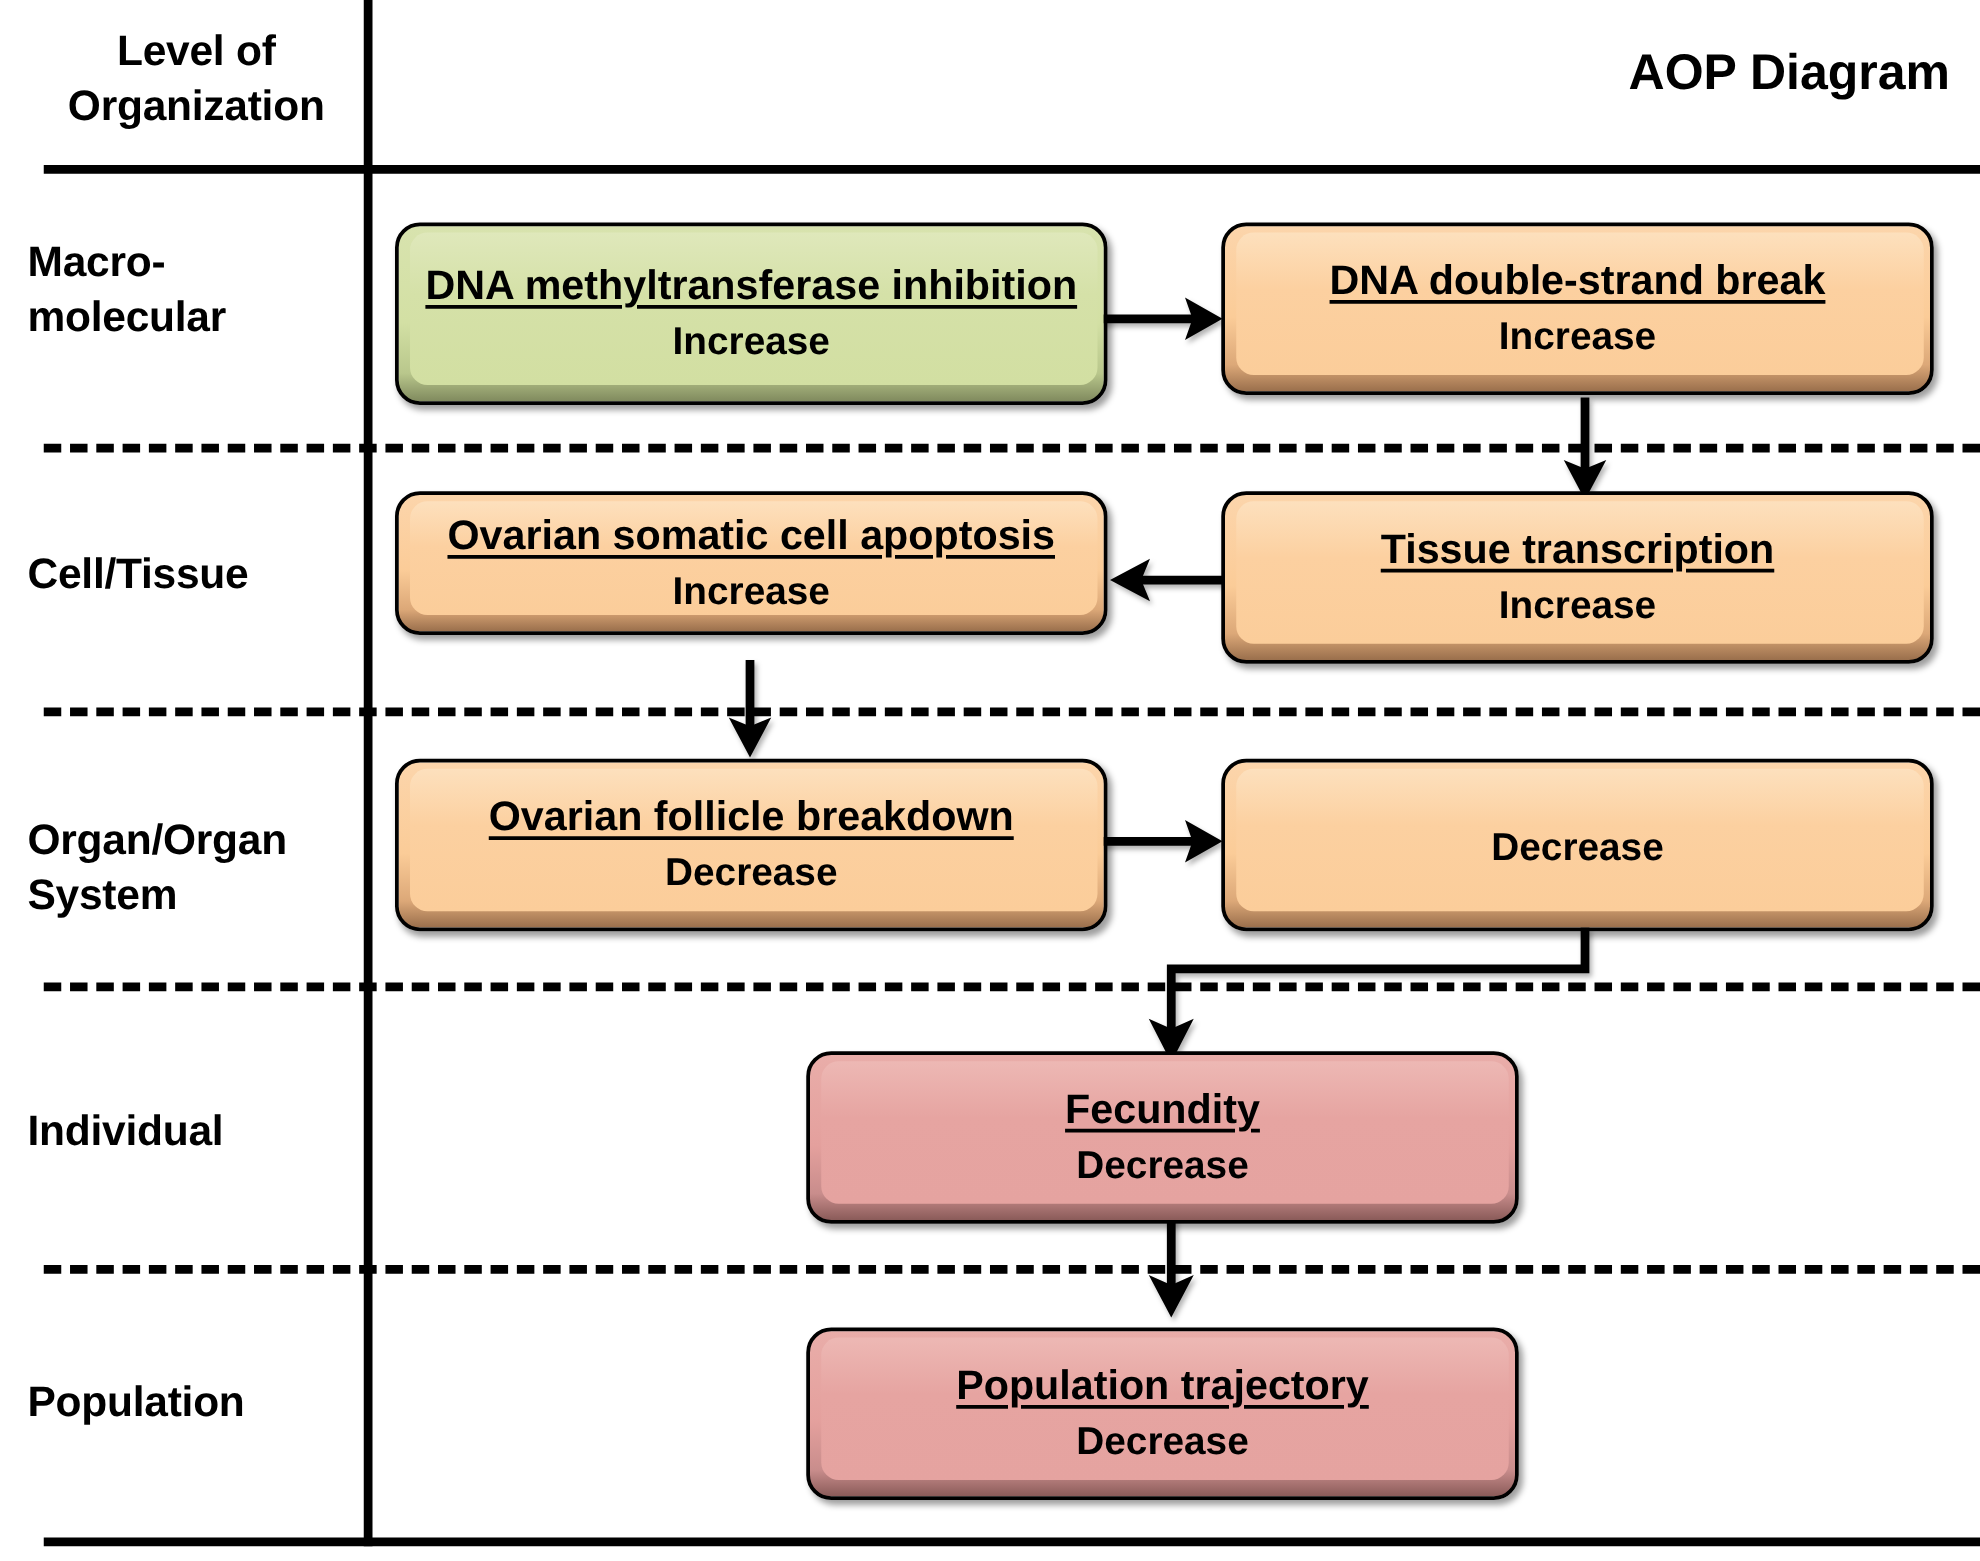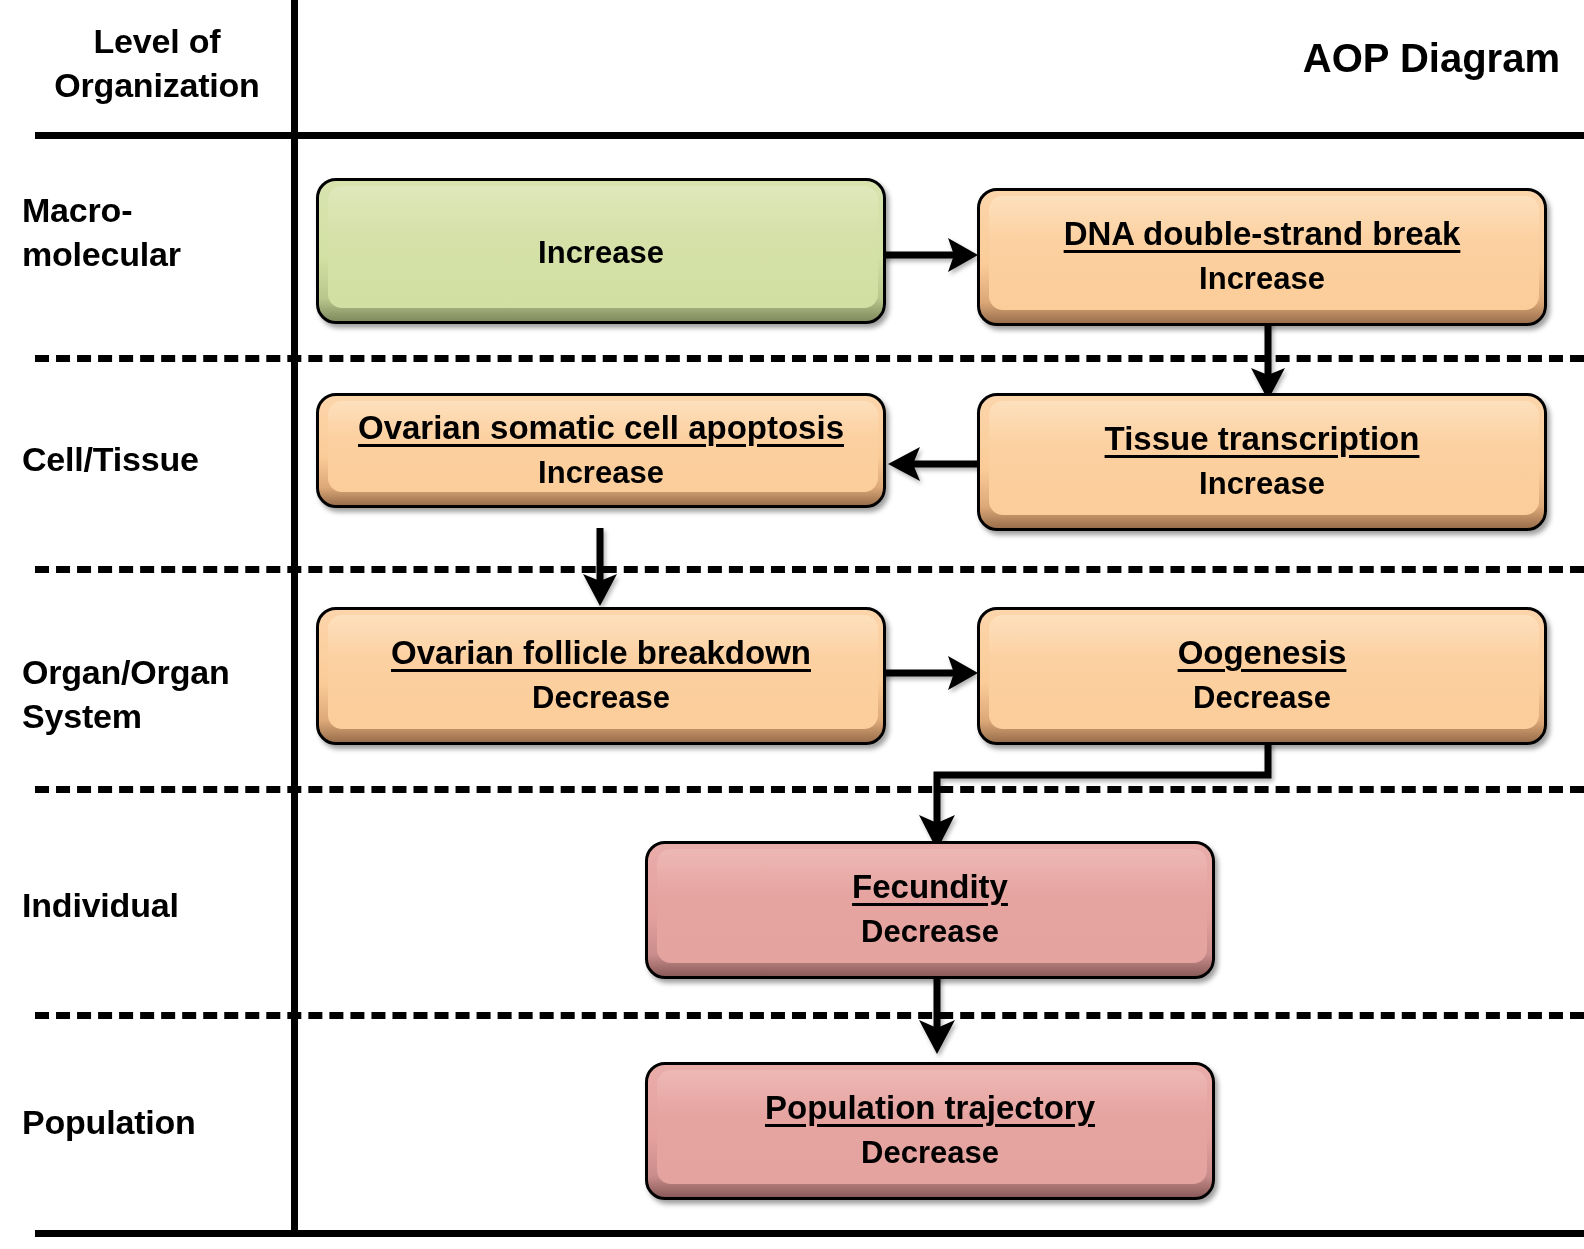--- a/index.html
+++ b/index.html
@@ -231,25 +231,26 @@
   <div class="connector" style="left:903px; top:962px; width:70px; height:106px;">
     <svg width="70" height="106" viewBox="0 0 70 106">
       <path d="M34,0 L34,66" stroke="#000" stroke-width="7" fill="none"></path>
       <path d="M34,92 L16,58 L34,66 L52,58 Z" fill="#000"></path>
     </svg>
   </div>
 
   <div class="node green" style="left:316px; top:178px; width:570px; height:146px;">
     <div class="inner"></div>
     <div class="txt">
+      <div class="node-title">DNA methyltransferase inhibition</div>
       <div class="node-dir">Increase</div>
     </div>
   </div>
 
-  <div class="node orange" style="left:977px; top:188px; width:570px; height:138px;">
+  <div class="node orange" style="left:977px; top:178px; width:570px; height:138px;">
     <div class="inner"></div>
     <div class="txt">
       <div class="node-title">DNA double-strand break</div>
       <div class="node-dir">Increase</div>
     </div>
   </div>
 
   <div class="node orange" style="left:316px; top:393px; width:570px; height:115px;">
     <div class="inner"></div>
     <div class="txt">
@@ -270,21 +271,20 @@
     <div class="inner"></div>
     <div class="txt">
       <div class="node-title">Ovarian follicle breakdown</div>
       <div class="node-dir">Decrease</div>
     </div>
   </div>
 
   <div class="node orange" style="left:977px; top:607px; width:570px; height:138px;">
     <div class="inner"></div>
     <div class="txt">
-      <div class="node-title">Oogenesis</div>
       <div class="node-dir">Decrease</div>
     </div>
   </div>
 
   <div class="node pink" style="left:645px; top:841px; width:570px; height:138px;">
     <div class="inner"></div>
     <div class="txt">
       <div class="node-title">Fecundity</div>
       <div class="node-dir">Decrease</div>
     </div>

